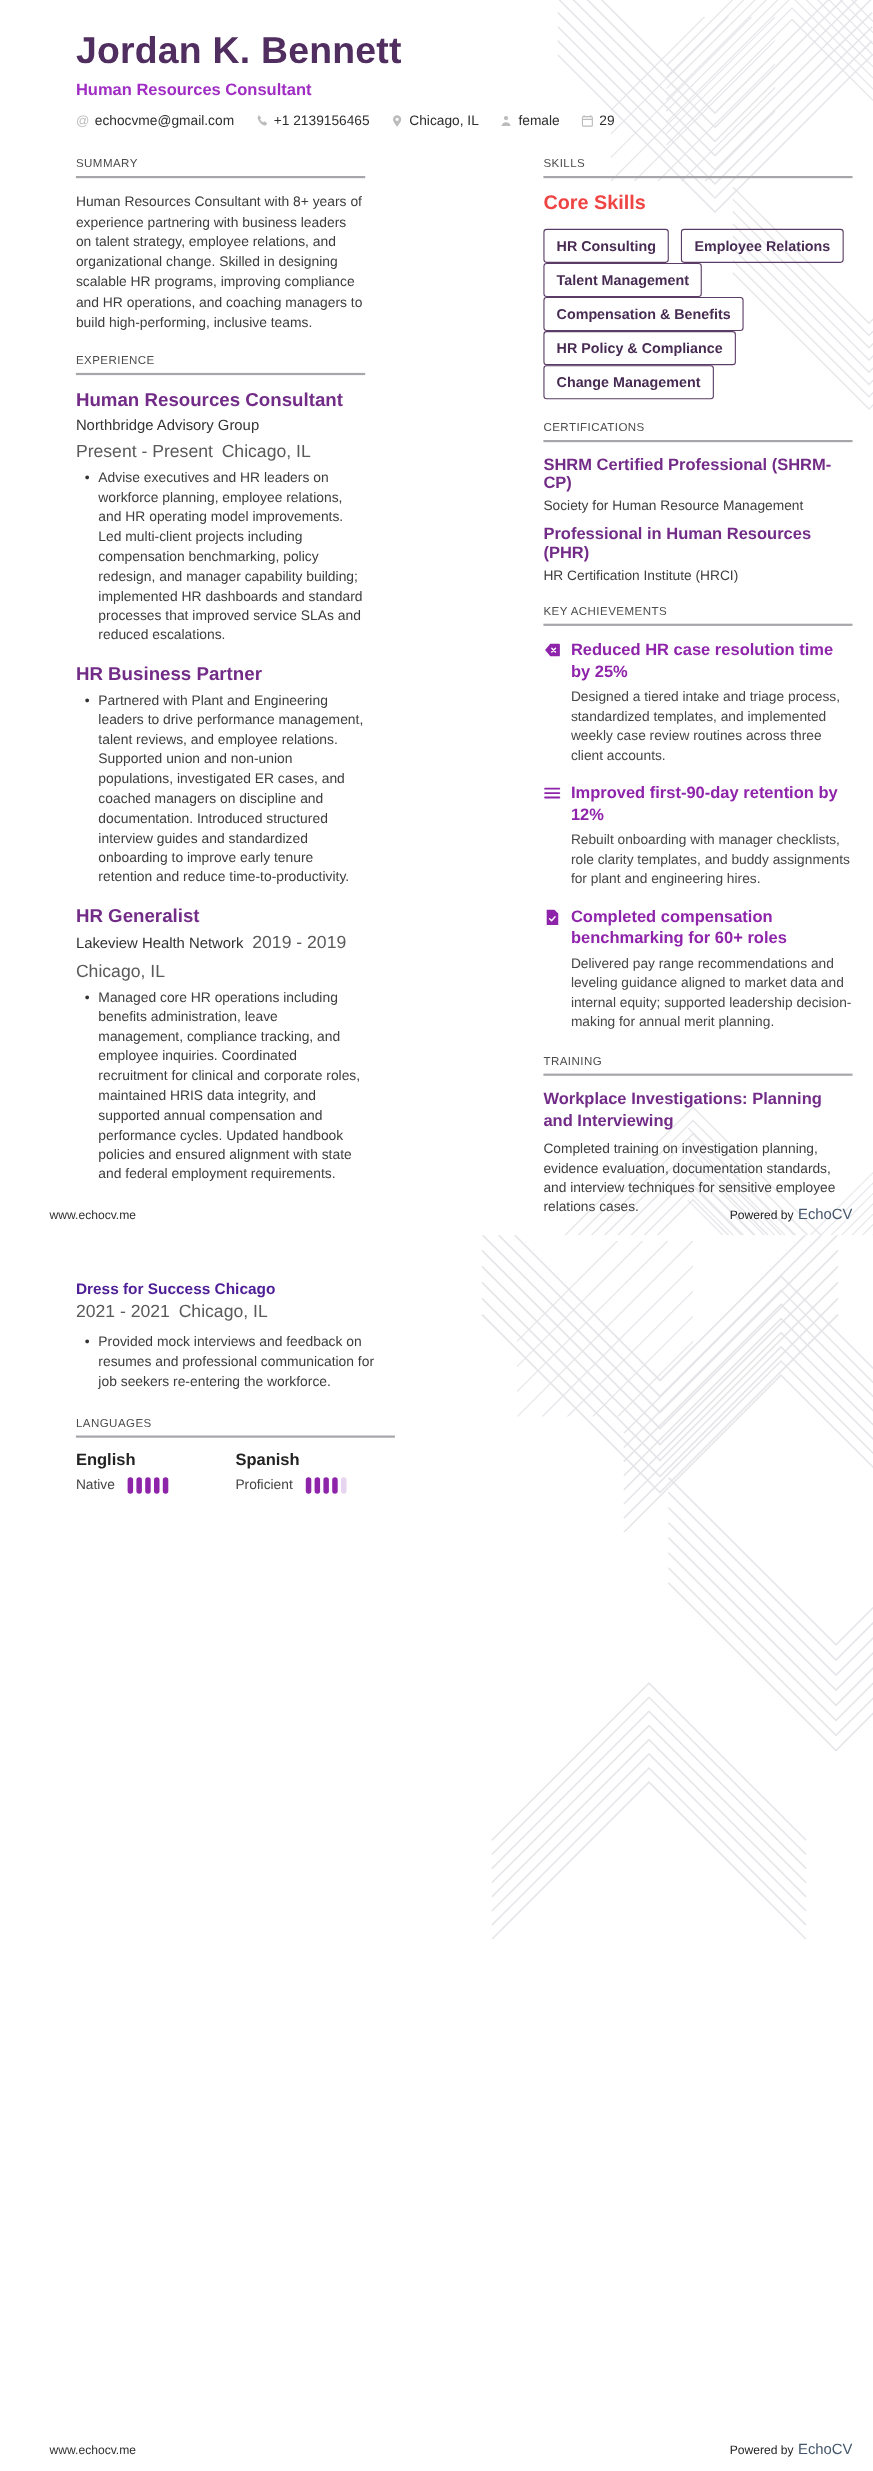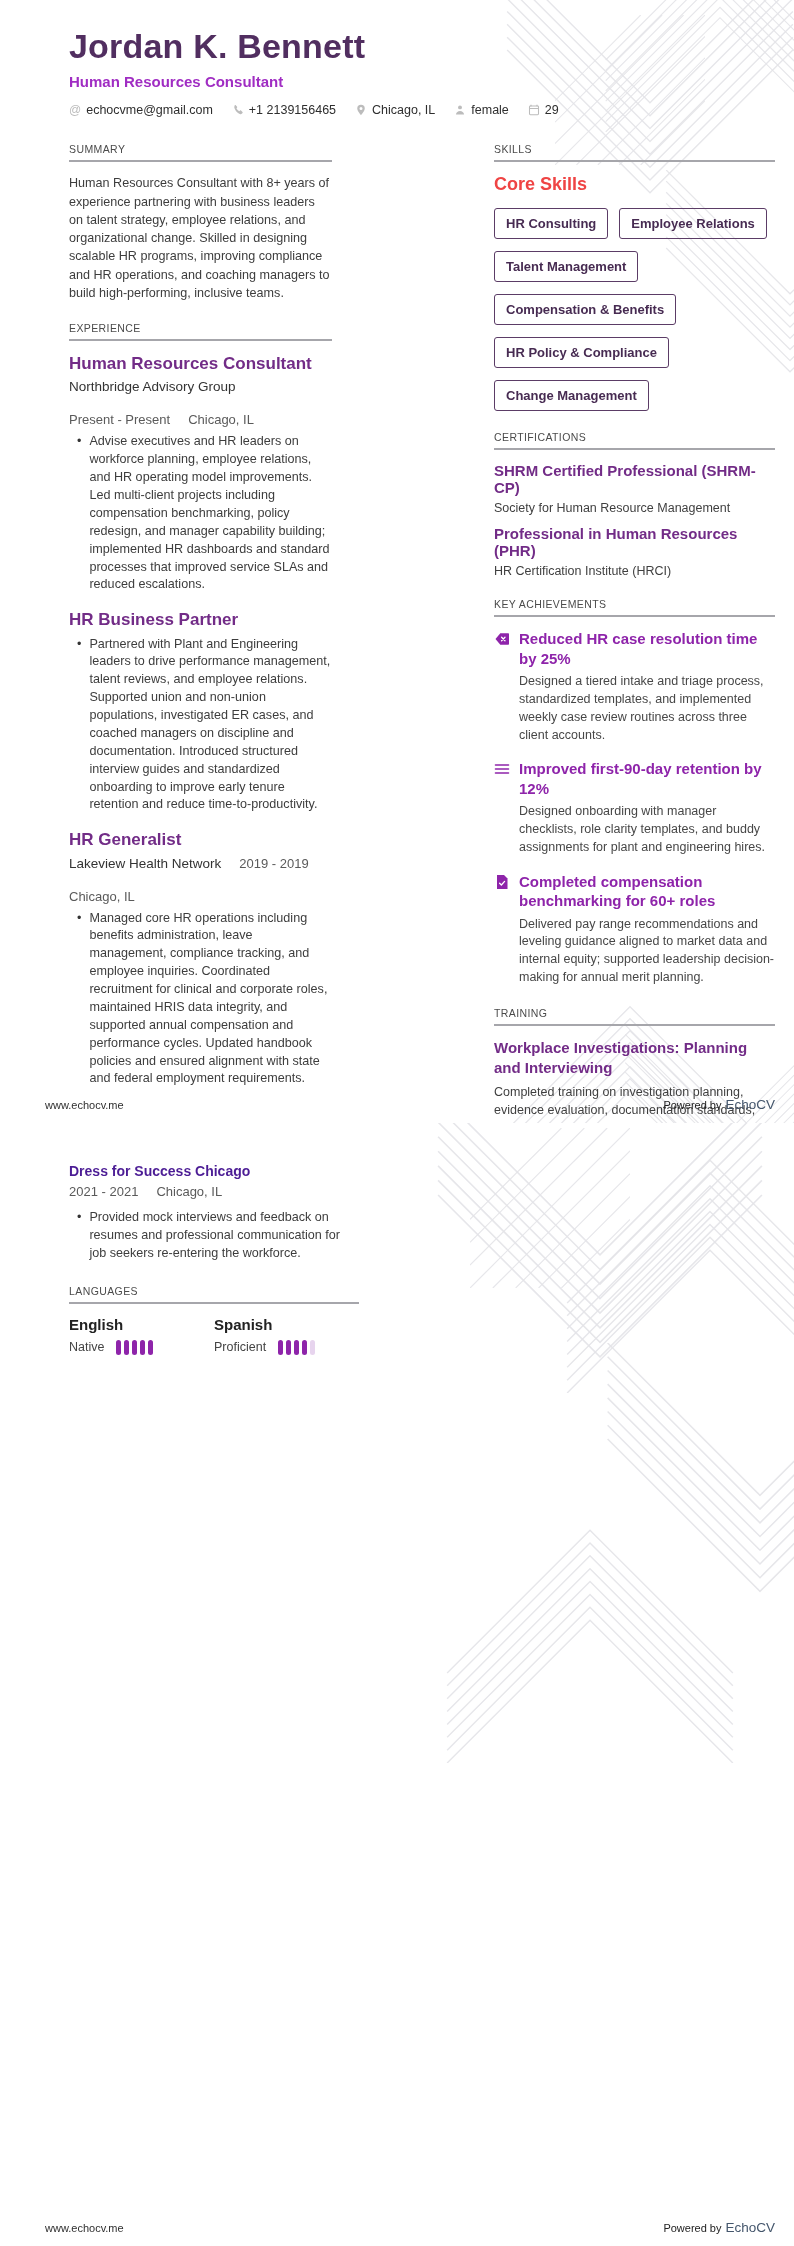--- a/index.html
+++ b/index.html
@@ -21,30 +21,30 @@
   .col-left { width:263px; }
   .col-right { width:281px; }
 
   .section { margin-bottom:20px; }
   .sec-label { font-size:10.5px; letter-spacing:.4px; color:#4b4b4b; padding-bottom:5px; border-bottom:2px solid #a6a6ab; margin-bottom:12px; }
 
   .body-text { font-size:12.6px; line-height:1.45; color:#3d3d3d; }
 
   .xp-item { margin-bottom:15px; }
   .xp-title { font-size:17px; font-weight:600; color:#722c87; line-height:1.25; margin:0 0 5px; }
-  .xp-meta { display:flex; align-items:baseline; gap:18px; margin-bottom:6px; flex-wrap:wrap; }
+  .xp-meta { display:flex; align-items:baseline; gap:8px; margin-bottom:6px; flex-wrap:wrap; }
   .xp-company { font-size:13.5px; color:#333; }
-  .meta-dim { font-size:13px; color:#5a5a5a;text-align:center; }
+  .meta-dim { font-size:16px; color:#5a5a5a;text-align:center; }
   .bullet { display:flex; gap:8px; font-size:12.6px; line-height:1.42; color:#3d3d3d; padding-left:8px; }
   .bullet .dot { flex:none; color:#333; }
 
   .org-link { font-size:14px; font-weight:600; color:#4c1d95; margin:0 0 5px; }
 
   .core-skills { font-size:18px; font-weight:600; color:#ef4444; margin:2px 0 13px; }
-  .chips { display:flex; flex-wrap:wrap; gap:12px 11px; margin-bottom:6px; }
+  .chips { display:flex; flex-wrap:wrap; gap:0 11px; margin-bottom:6px; }
   .chip { border:1.5px solid #5b3c66; border-radius:3px; padding:7px 11px; font-size:13px; font-weight:700; color:#472b52; white-space:nowrap; }
 
   .cert-title { font-size:15px; font-weight:600; color:#722c87; margin:10px 0 5px; }
   .cert-org { font-size:12.5px; color:#3f3f3f; margin-bottom:10px; }
 
   .ach { display:flex; gap:8px; margin-bottom:15px; }
   .ach-ic { flex:none; width:17px; padding-top:2px; }
   .ach-ic svg { width:16px; height:16px; }
   .ach-title { font-size:15px; font-weight:600; color:#8e24aa; line-height:1.3; margin:0 0 5px; }
   .ach-desc { font-size:12.5px; line-height:1.42; color:#474747; }
@@ -257,21 +257,21 @@
           </div>
 
           <div class="ach">
             <span class="ach-ic">
               <svg viewBox="0 0 16 16">
                   <path d="M1.5 4h13M1.5 8h13M1.5 12h13" stroke="#8e24aa" stroke-width="1.6" stroke-linecap="round" fill="none"></path>
                 </svg>
             </span>
             <div>
               <div class="ach-title">Improved first-90-day retention by 12%</div>
-              <div class="ach-desc">Designed onboarding with manager checklists, role clarity templates, and buddy assignments for plant and engineering hires.</div>
+              <div class="ach-desc">Rebuilt onboarding with manager checklists, role clarity templates, and buddy assignments for plant and engineering hires.</div>
             </div>
           </div>
 
           <div class="ach">
             <span class="ach-ic">
               <svg viewBox="0 0 16 16">
                   <path d="M3 1h7l3.5 3.5V15H3z" fill="#8e24aa"></path>
                   <path d="M5.6 9.2l1.8 1.8 3.2-3.6" stroke="#fff" stroke-width="1.3" fill="none" stroke-linecap="round" stroke-linejoin="round"></path>
                 </svg>
             </span>

